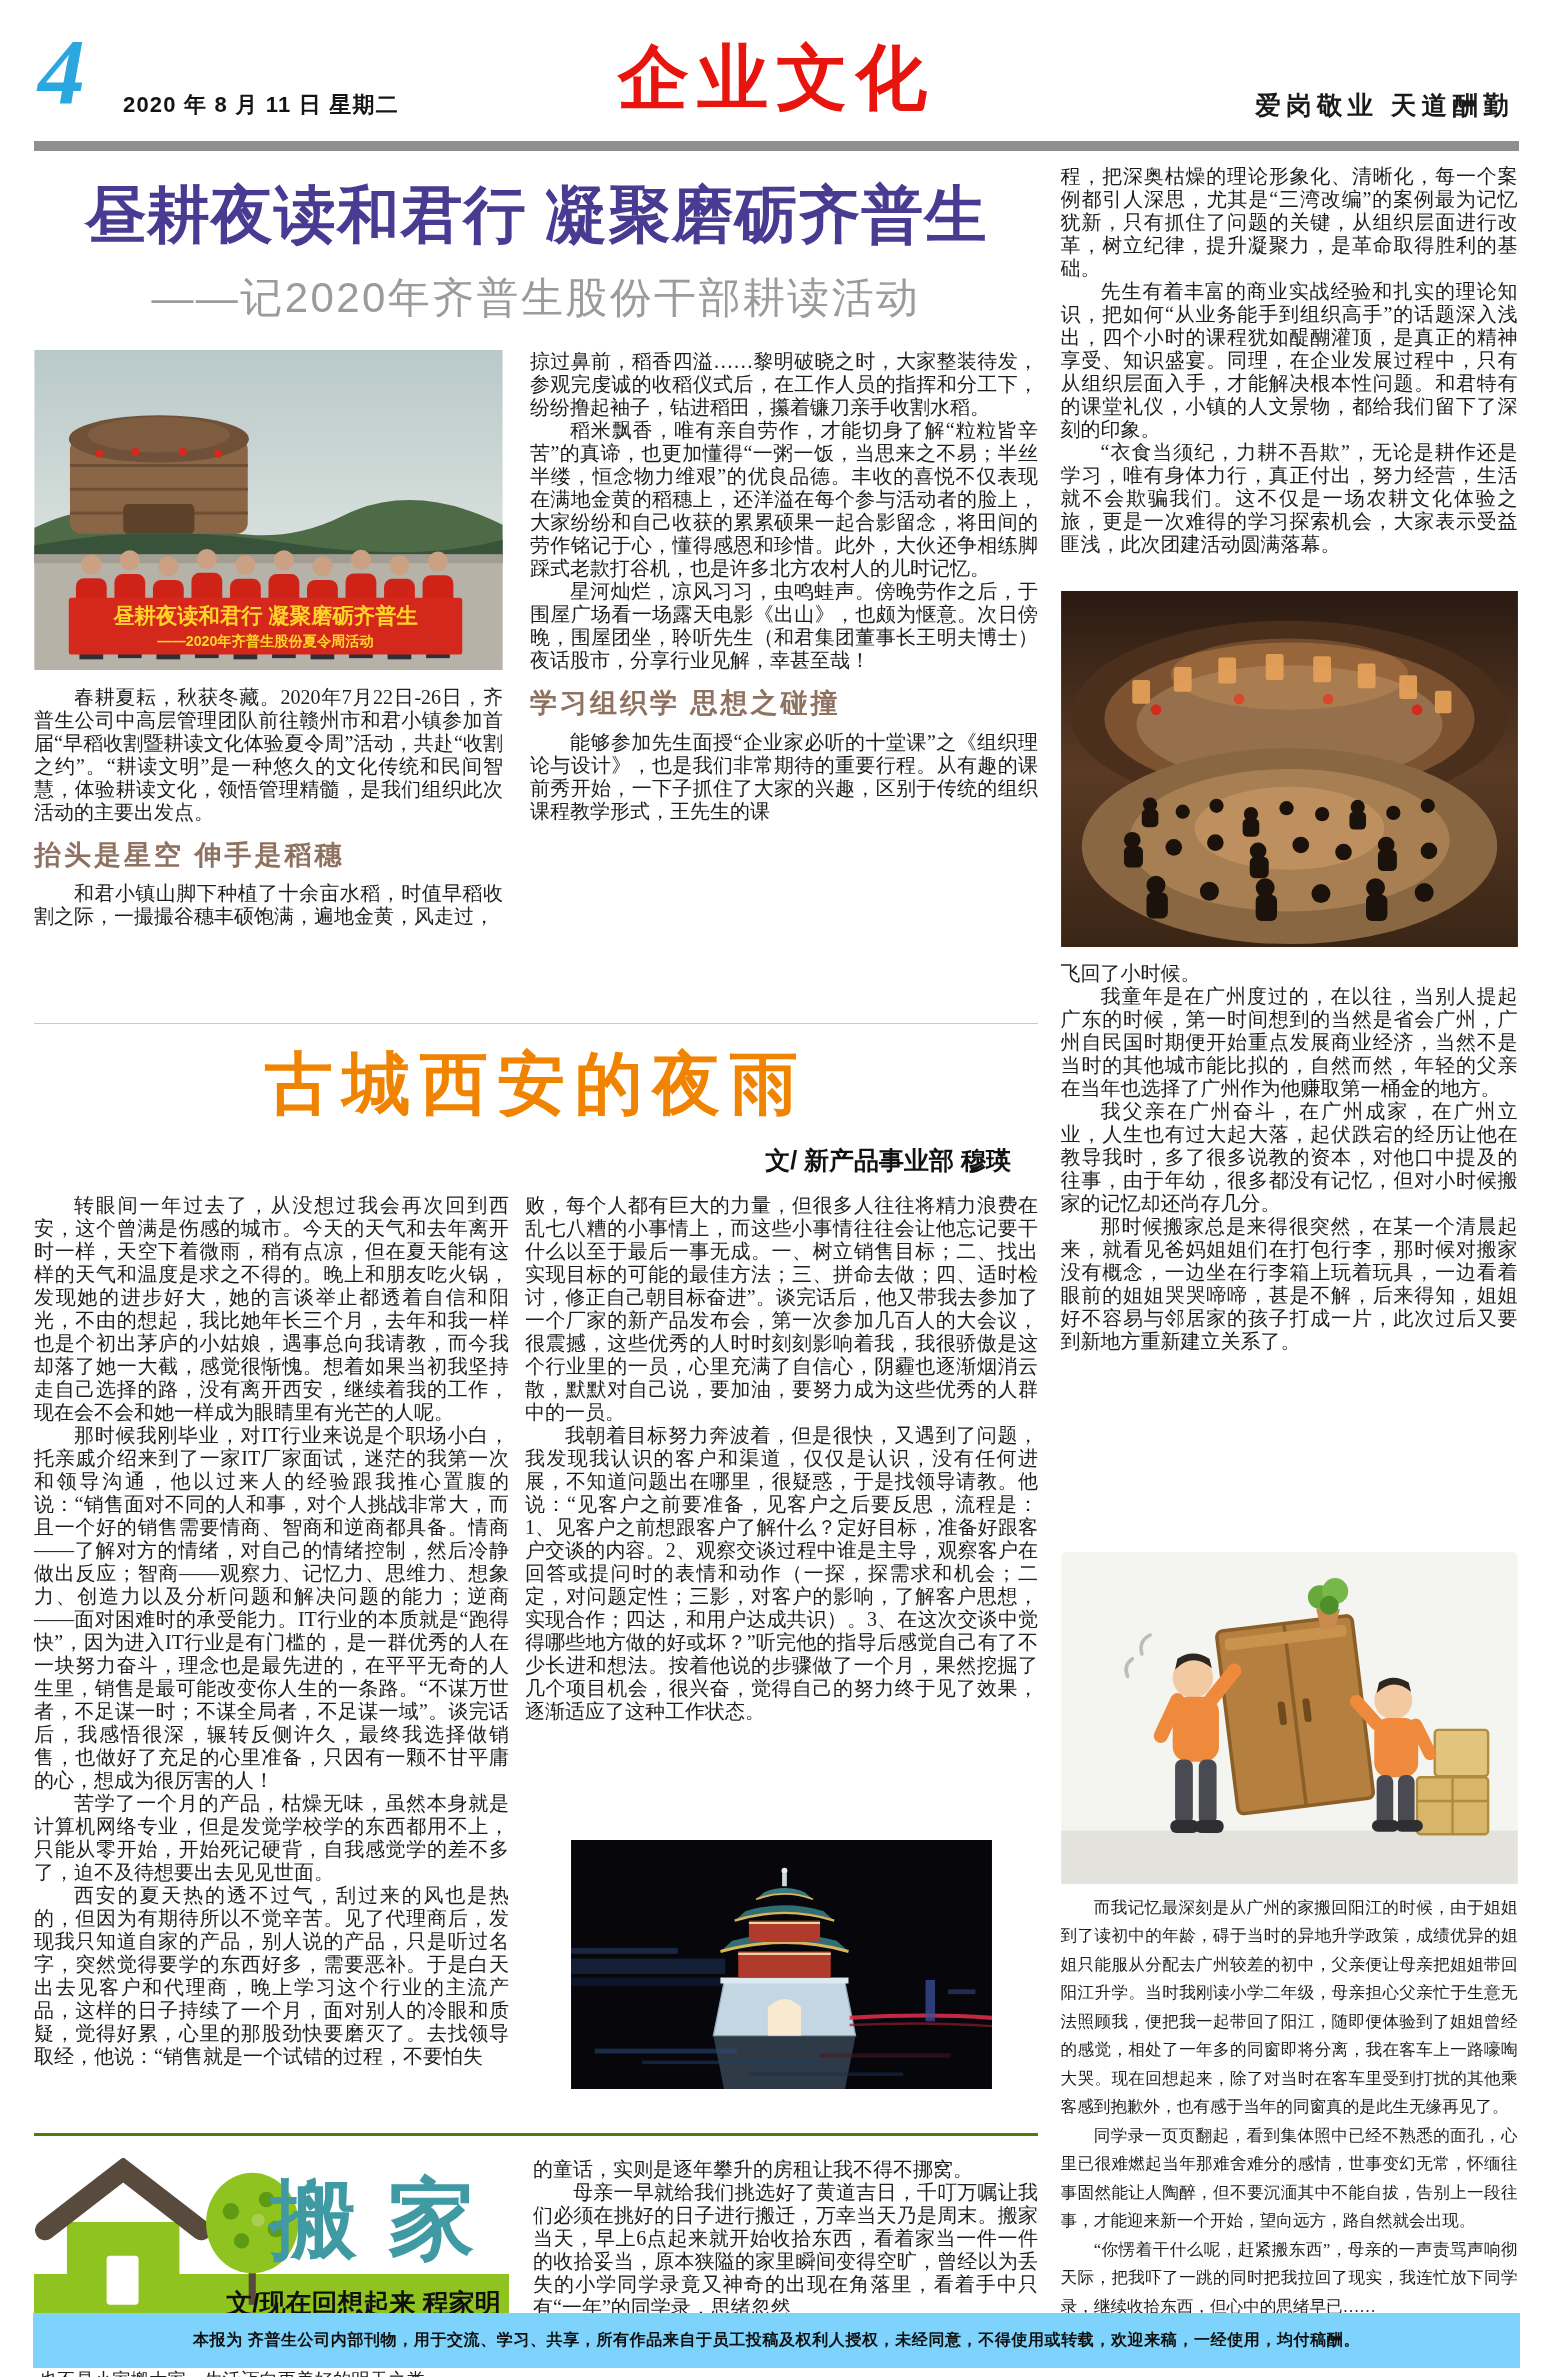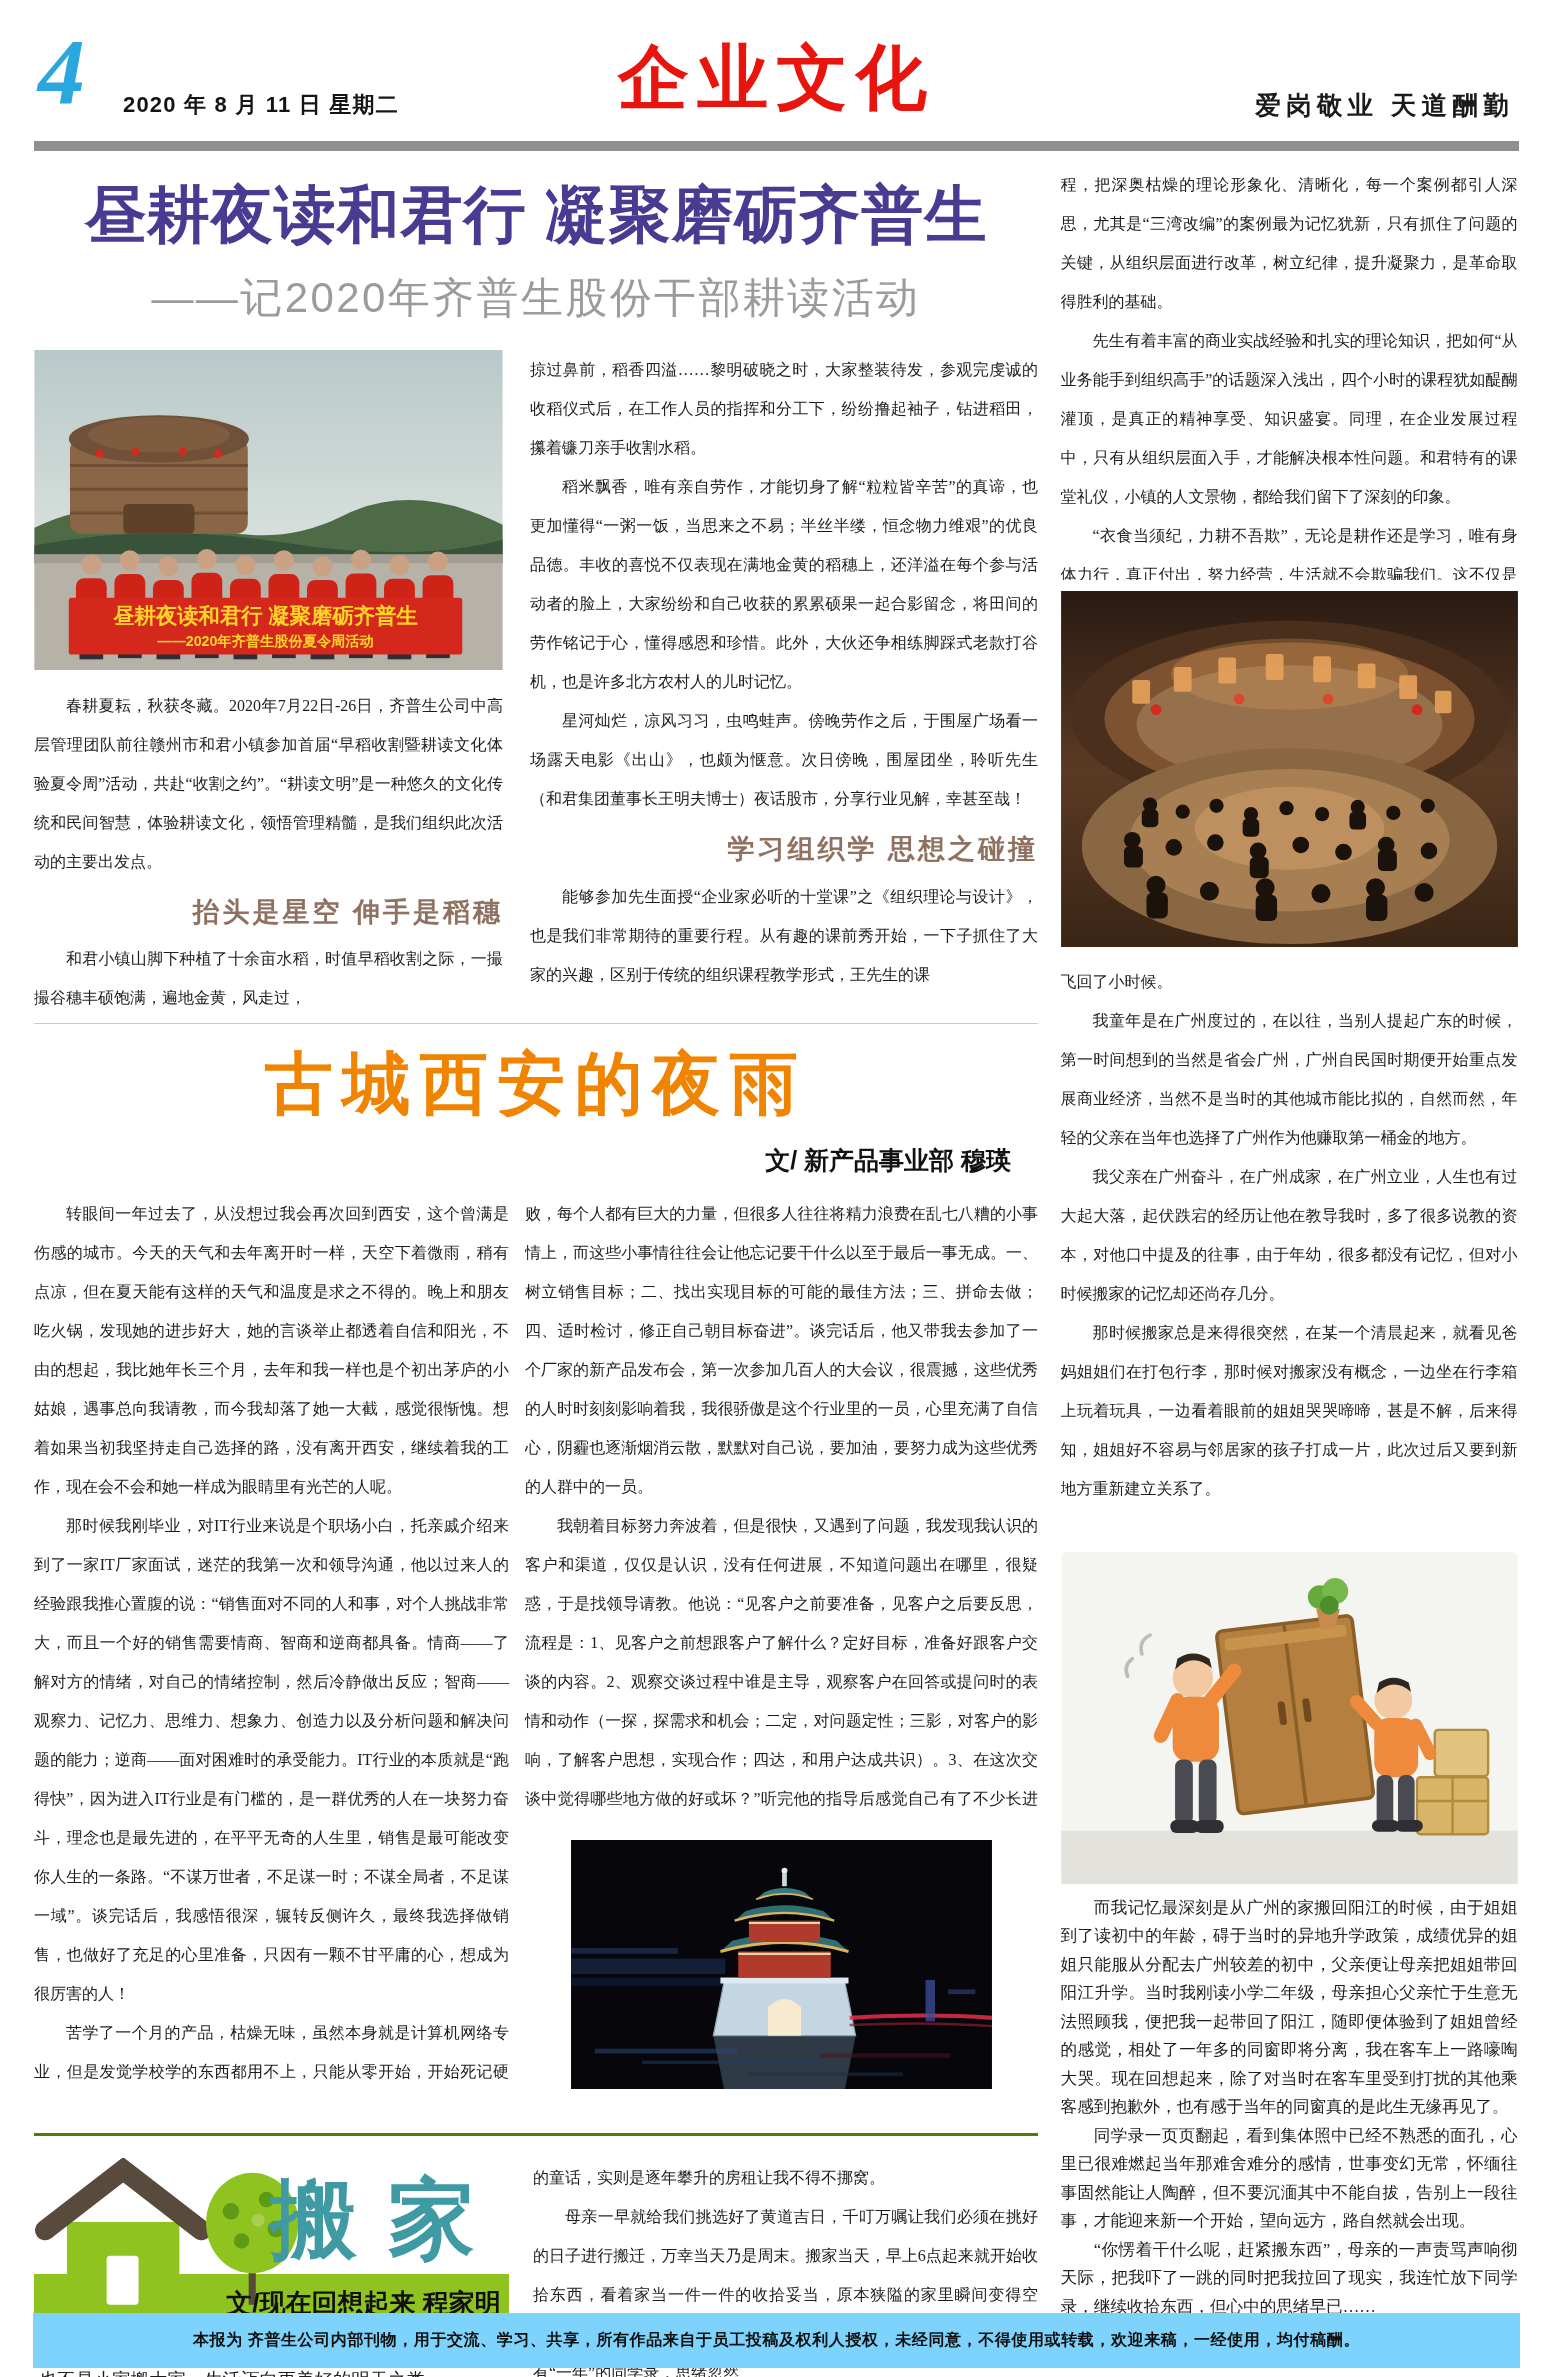--- a/index.html
+++ b/index.html
@@ -30,42 +30,42 @@
     font-family:"Liberation Sans","DejaVu Sans",sans-serif;
     font-size:25.5px; font-weight:700; letter-spacing:5.3px; color:#1a1a1a;
   }
   .rule { margin:0 34px; height:6px; border-top:7.1px solid #8f8f8f; border-bottom:3px solid #8f8f8f; }
 
   
   .main { display:flex; gap:22.6px; padding:14.2px 34px 0; }
   .col-left  { width:1004px; }
   .col-right { width:457px; }
 
-  p { margin:0; text-align:justify; font-size:16px; line-height:39px; text-indent:2em; }
+  p { margin:0; text-align:justify; font-size:20px; line-height:23px; text-indent:2em; }
   p.cont { text-indent:0; }
 
   
   .a1-title {
     margin:8.3px 0 0; text-align:center;
     font-family:"Liberation Sans","DejaVu Sans",sans-serif;
     font-weight:900; font-size:62px; letter-spacing:1.2px; color:#493a92;
   }
   .a1-sub {
     margin:13px 0 0; text-align:center;
     font-family:"Liberation Sans","DejaVu Sans",sans-serif;
     font-weight:500; font-size:42px; color:#9b9b9b; letter-spacing:2.4px;
   }
   .a1-body { display:flex; gap:27px; margin-top:24px; height:664px; overflow:hidden; }
   .a1-colA { width:469px; }
   .a1-colB { flex:1; }
   .photo1 { display:block; margin-bottom:15.4px; }
   .subhead {
     font-family:"Liberation Sans","DejaVu Sans",sans-serif;
     font-weight:900; font-size:27px; color:#8e7160; letter-spacing:3px;
-    text-align:right; margin:13px 0 9.5px;
+    text-align:left; margin:13px 0 9.5px;
   }
 
   
   .a2 {
     margin-top:8.3px; height:1113px; overflow:hidden;
     border-top:1.2px solid #c9c9c9; border-bottom:3px solid #4d7c0f;
   }
   .a2-title {
     margin:15.4px 0 0; text-align:center;
     font-family:"Liberation Serif","DejaVu Serif",serif;

